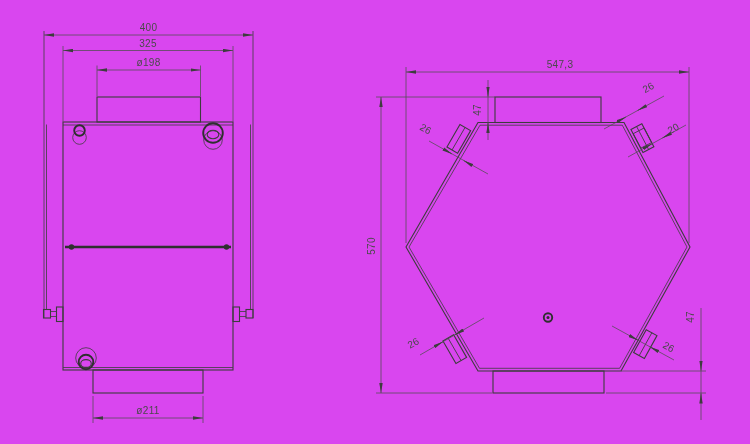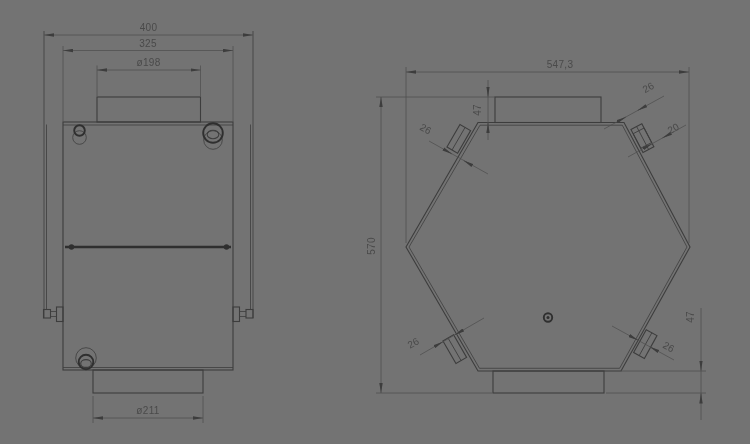--- a/index.html
+++ b/index.html
@@ -1,16 +1,16 @@
 <!DOCTYPE html>
 <html><head>
 <meta charset="utf-8">
 <style>
   html,body{margin:0;padding:0;background:#fff;}
-  .canvas{position:relative;width:750px;height:444px;background:#737373;overflow:hidden;
+  .canvas{position:relative;width:750px;height:444px;background:#d946ef;overflow:hidden;
           font-family:"Liberation Sans", sans-serif;}
   svg{display:block;}
   svg text{font-family:"Liberation Sans", sans-serif;font-size:10px;fill:#4a4a4a;letter-spacing:.3px;}
   .geo{stroke:#3d3d3d;stroke-width:1.1;fill:none;}
   .geo-thin{stroke:#3d3d3d;stroke-width:.8;fill:none;}
   .geo-bold{stroke:#2f2f2f;stroke-width:1.9;fill:none;}
   .rod{stroke:#2f2f2f;stroke-width:2.4;fill:none;}
   .dim{stroke:#4f4f4f;stroke-width:.75;fill:none;}
   .dot{fill:#2f2f2f;stroke:none;}
 </style>

